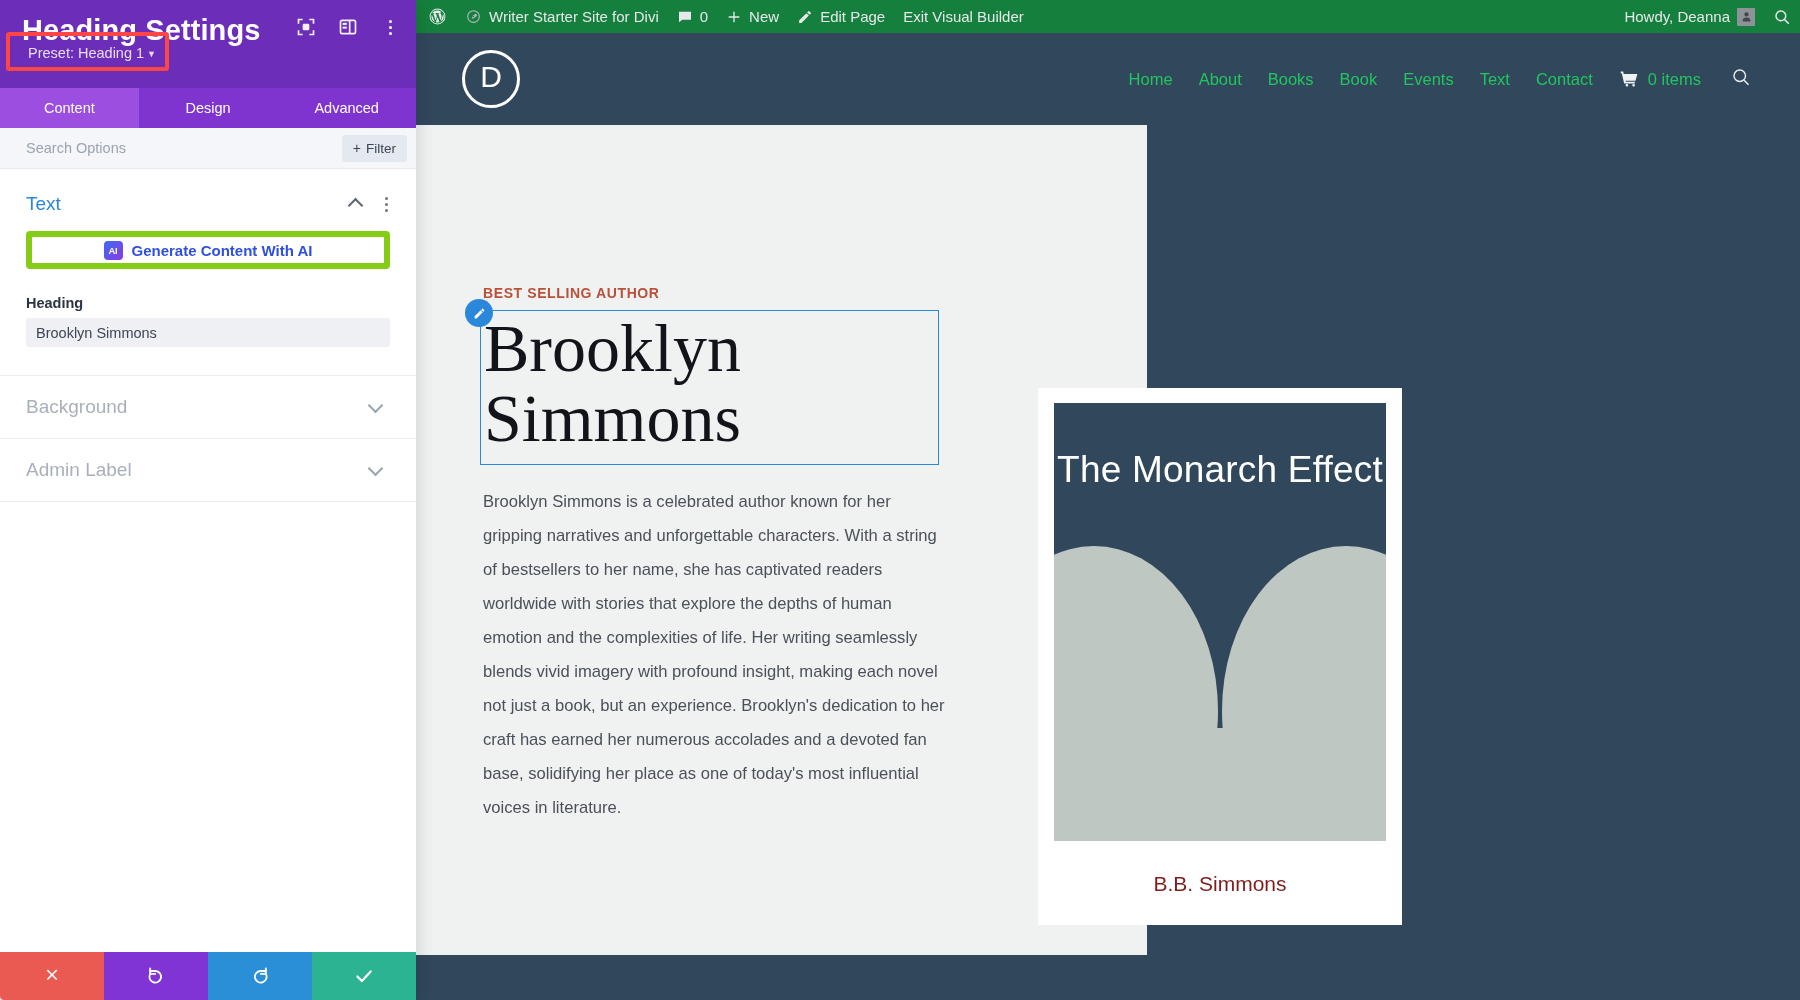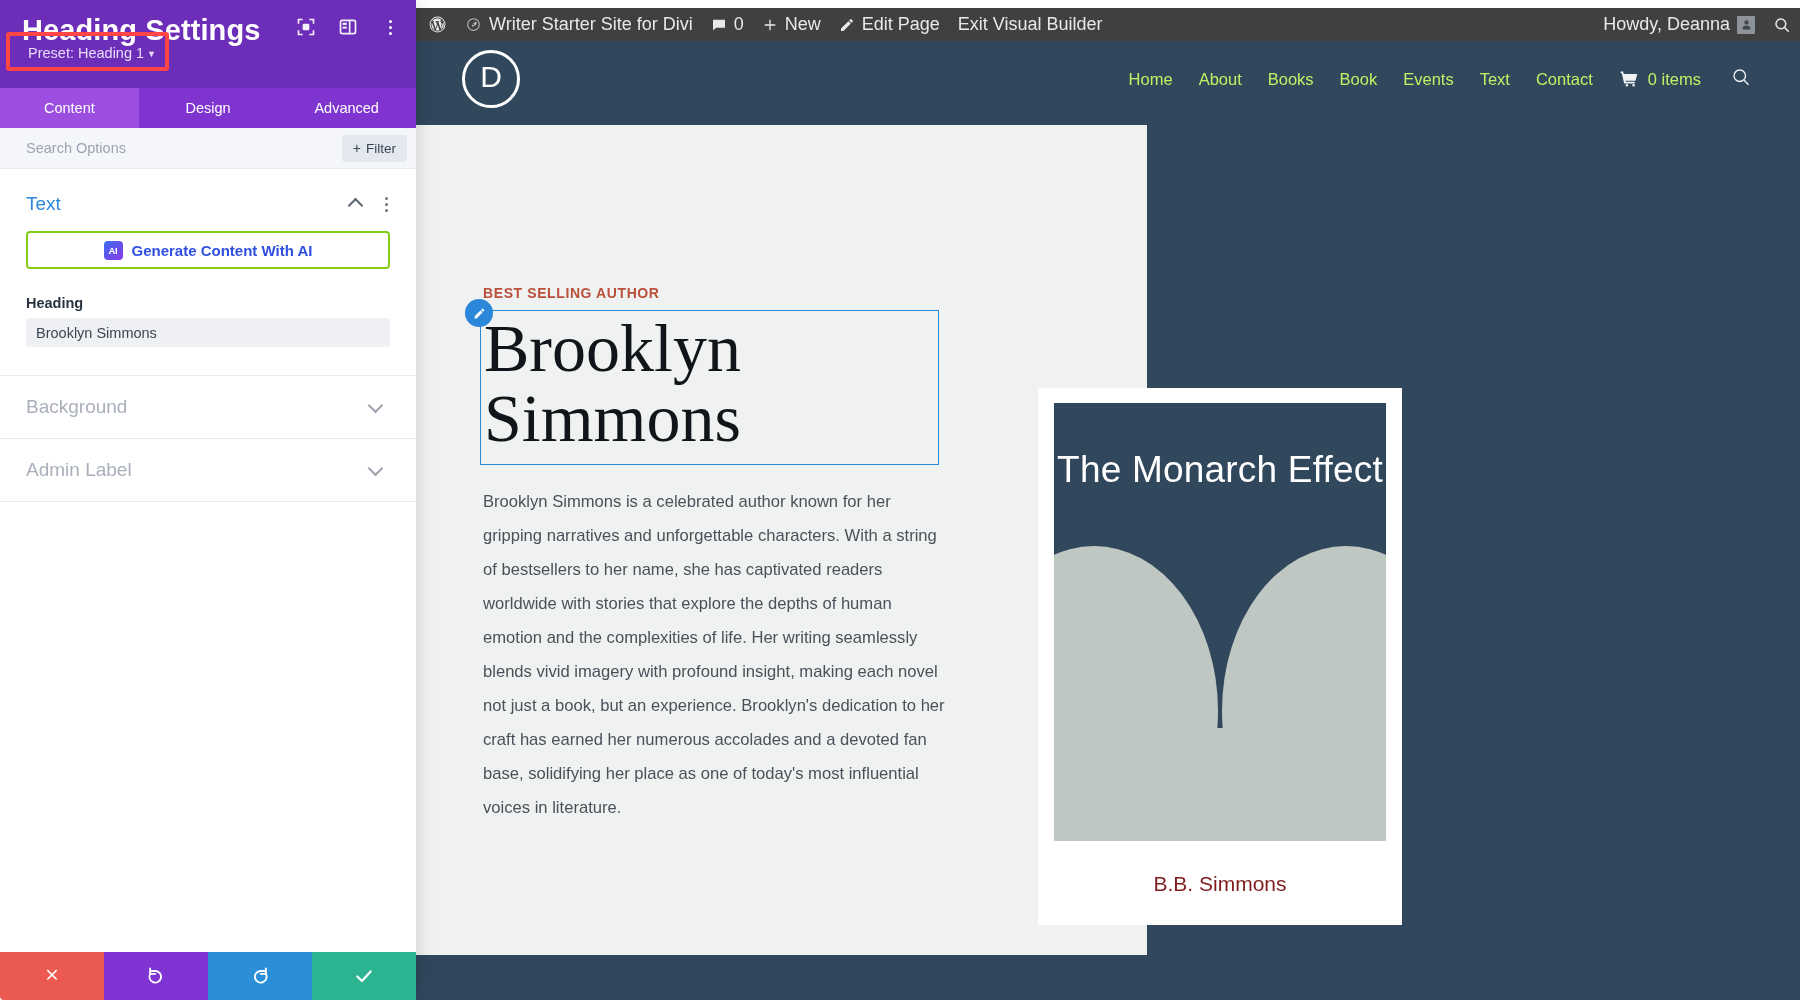--- a/index.html
+++ b/index.html
@@ -111,21 +111,21 @@
     border-right:2px solid #5c6572; border-bottom:2px solid #5c6572;
     transform: rotate(-135deg);
   }
   .chev.down::before { transform: rotate(45deg); top: 0px; }
   .chev.muted::before { border-color:#9aa3ae; }
   .dots-v.small i { width:3px;height:3px;background:#6c7581;}
 
   .ai-btn {
     margin: 2px 26px 0 26px;
     height: 38px;
-    border: 2px solid #84cc16;
+    border: 6px solid #84cc16;
     border-radius: 4px;
     background: #fff;
     display: flex; align-items: center; justify-content: center; gap: 9px;
     cursor: pointer;
   }
   .ai-badge {
     width: 19px; height: 19px; border-radius: 4px;
     background: linear-gradient(135deg,#3a6df0 0%,#8b39e8 100%);
     color:#fff; font-size:9.5px; font-weight:bold;
     display:flex;align-items:center;justify-content:center;
@@ -165,25 +165,25 @@
     cursor:pointer;
   }
   .pf-close { background:#eb5a52; border-bottom-left-radius: 4px;}
   .pf-undo  { background:#8134d4; }
   .pf-redo  { background:#2a8fd6; }
   .pf-save  { background:#2cb391; }
   .pf svg { width: 20px; height: 20px; }
 
   
   .adminbar {
-    position: absolute; left: 416px; top: 8px;
+    position: absolute; left: 416px; top: 0;
     width: 1384px; height: 33px;
-    background: #404040;
+    background: #15803d;
     display: flex; align-items: center;
-    color: #e6e8ea; font-size: 18px;
+    color: #e6e8ea; font-size: 15px;
     z-index: 30;
   }
   .ab-item {
     display:flex; align-items:center; gap:7px;
     height: 33px; padding: 0 9px;
     cursor: pointer; white-space: nowrap;
   }
   .ab-item:first-child { padding-left: 12px; }
   .ab-spacer { flex: 1; }
   .ab-avatar {
@@ -228,21 +228,21 @@
     border: 3px solid #fff;
     display:flex;align-items:center;justify-content:center;
     color:#fff; font-size: 30px;
     font-family: "Liberation Sans", sans-serif;
     font-weight: 300;
     line-height: 1;
   }
   .divi-logo span { position: relative; top: -2px; }
   .nav-links {
     margin-left:auto; display:flex; align-items:center; gap: 26px;
-    color:#bef264; font-size: 16.5px;
+    color:#22c55e; font-size: 16.5px;
   }
   .nav-link { cursor:pointer; white-space:nowrap;}
   .cart-wrap { display:flex; align-items:center; gap:9px; cursor:pointer;}
   .cart-wrap svg { width:20px;height:20px;fill:#eef2f5;}
   .nav-search { cursor:pointer; margin-left: 4px;}
   .nav-search svg { width:21px;height:21px; stroke:#eef2f5; fill:none; stroke-width:1.6;}
 
   
   .content-area {
     position: relative;

